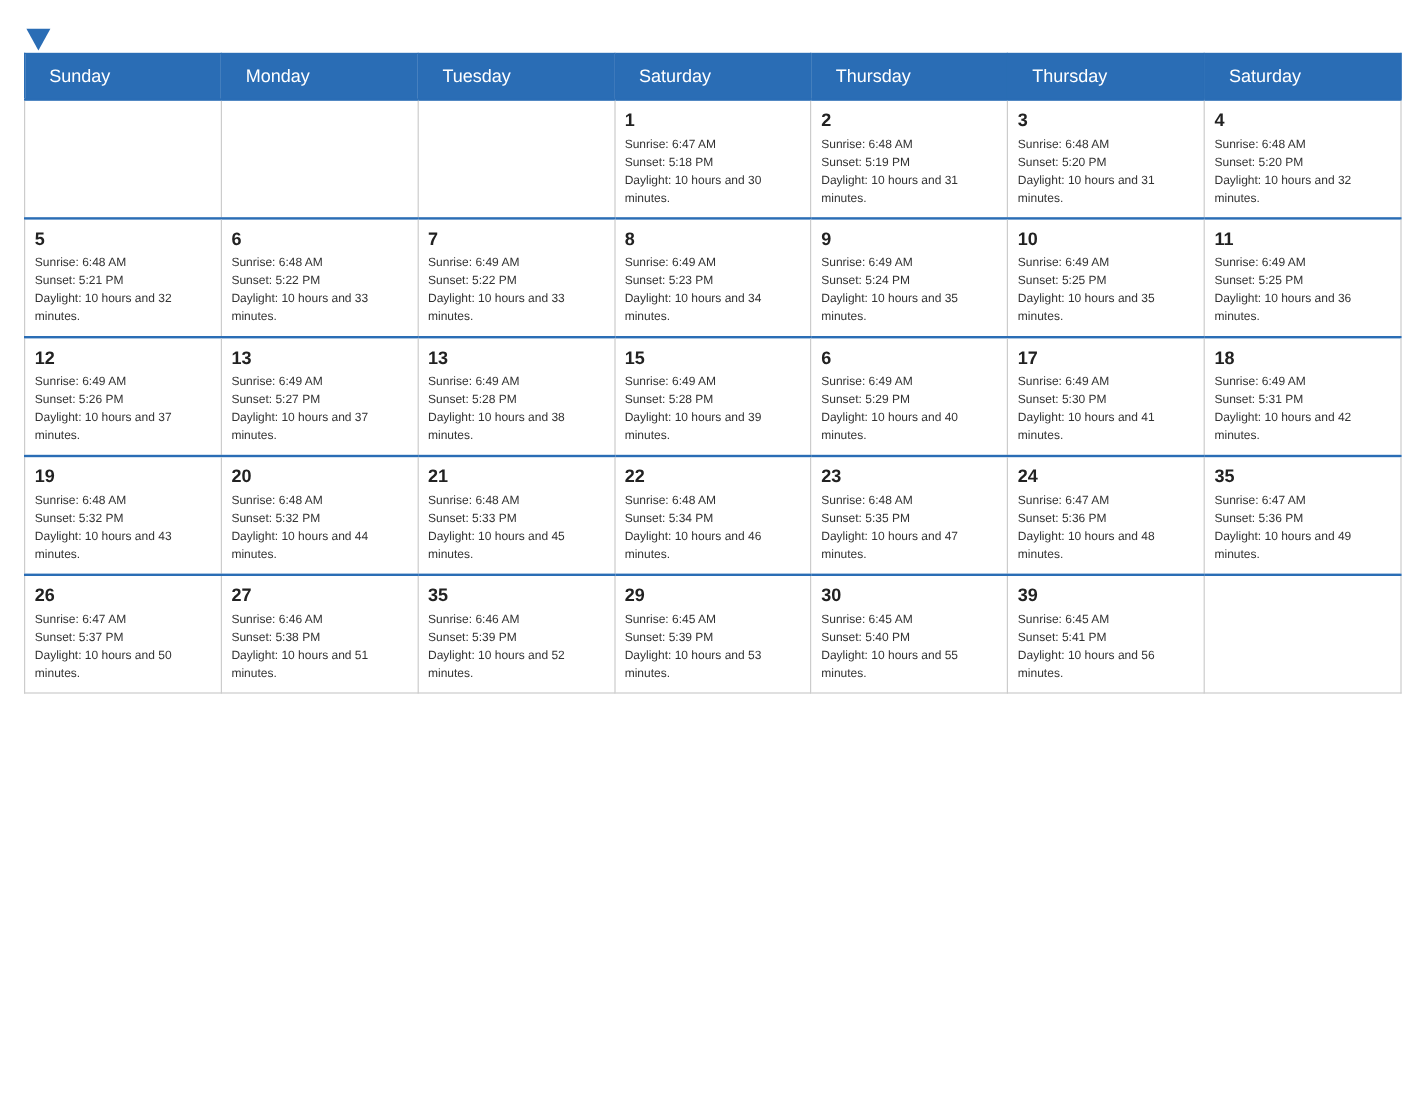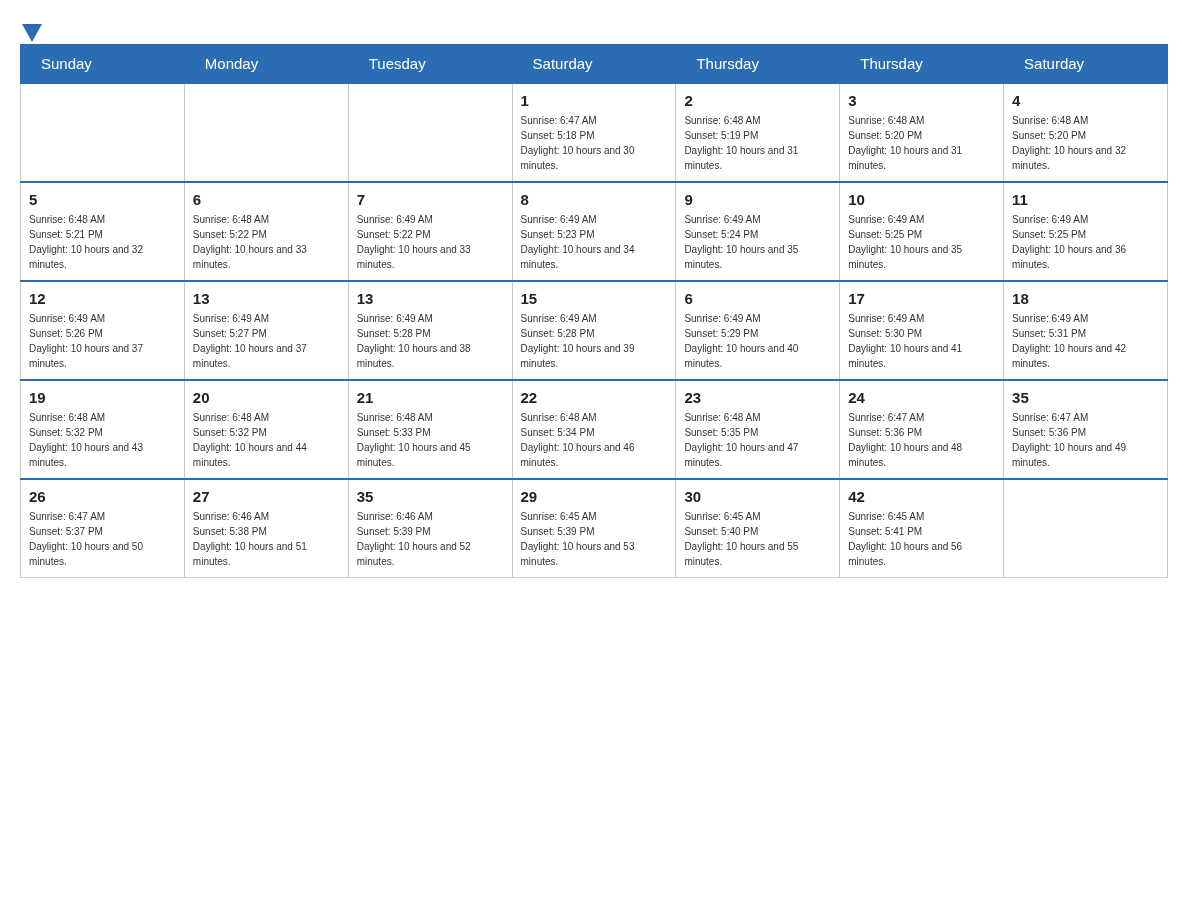--- a/index.html
+++ b/index.html
@@ -313,21 +313,21 @@
 Sunset: 5:39 PM
 Daylight: 10 hours and 53 minutes.</div>
         </td>
         <td>
           <span class="day-num">30</span>
           <div class="day-info" style="white-space: pre-line;">Sunrise: 6:45 AM
 Sunset: 5:40 PM
 Daylight: 10 hours and 55 minutes.</div>
         </td>
         <td>
-          <span class="day-num">42</span>
+          <span class="day-num">39</span>
           <div class="day-info" style="white-space: pre-line;">Sunrise: 6:45 AM
 Sunset: 5:41 PM
 Daylight: 10 hours and 56 minutes.</div>
         </td>
         <td></td>
       </tr>
     </tbody>
 </table>
 
 </body></html>

